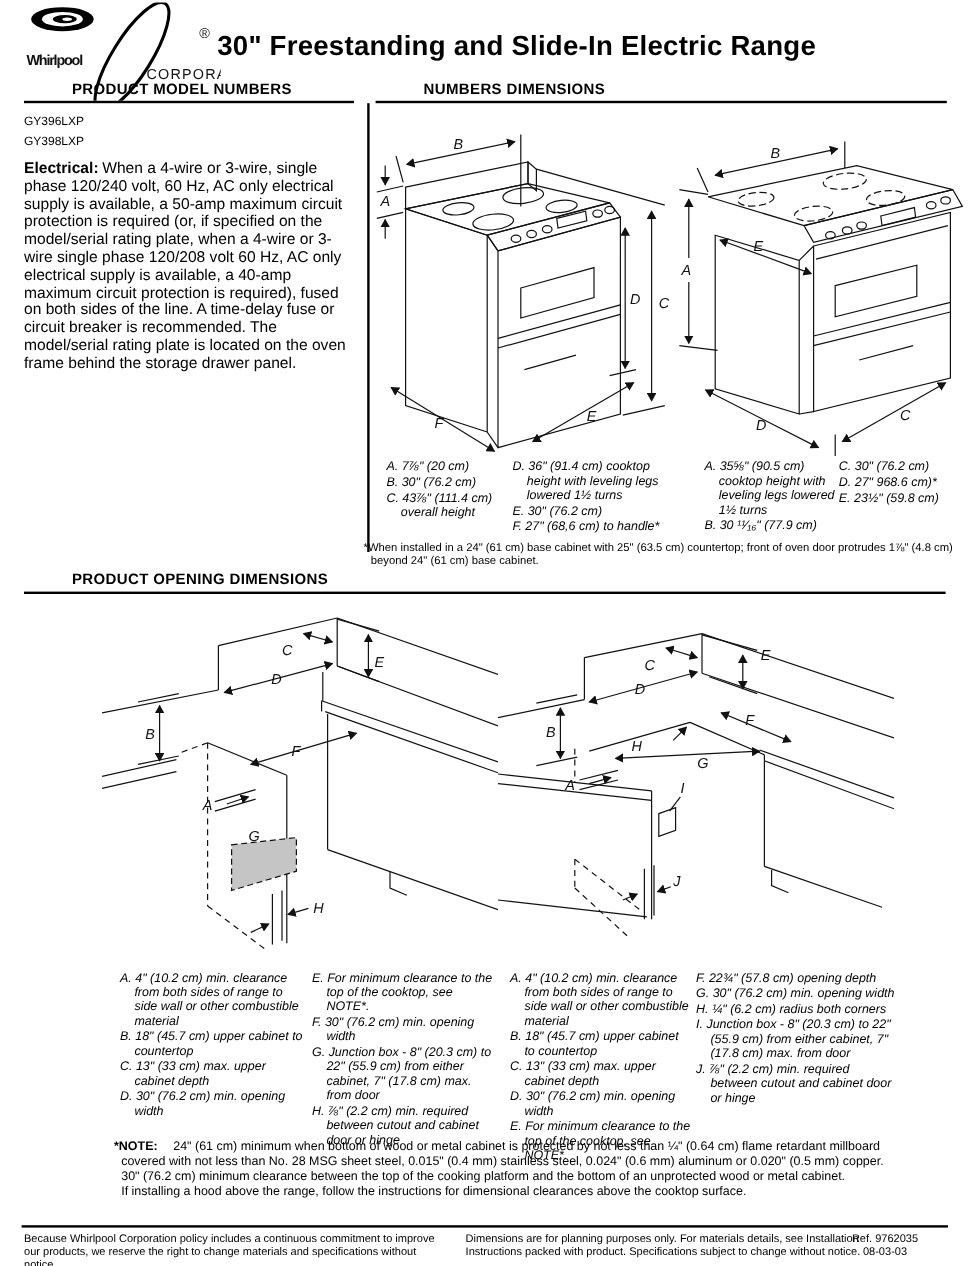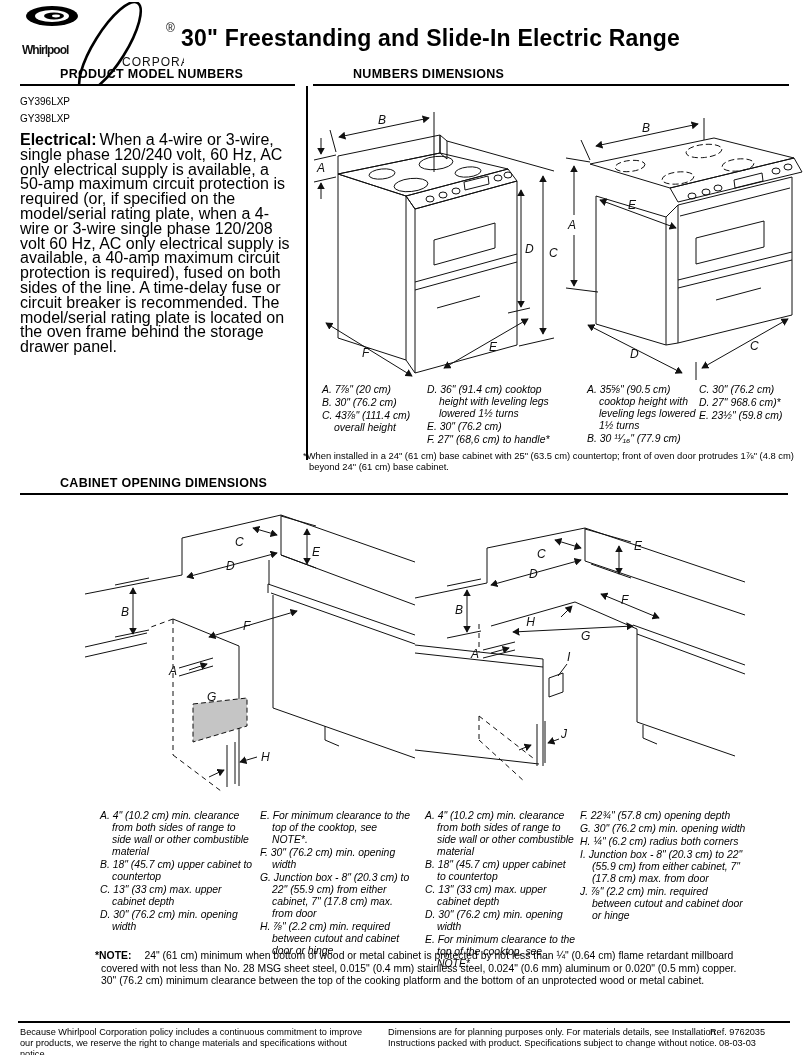--- a/index.html
+++ b/index.html
@@ -6,21 +6,21 @@
   body{
     width:808px;height:1055px;position:relative;background:#fff;color:#000;
     font-family:"Liberation Sans",sans-serif;overflow:hidden;
   }
   .abs{position:absolute;}
   .sechead{font-weight:bold;font-size:12.5px;letter-spacing:.3px;padding-left:40px;}
   .rule{background:#000;height:2px;}
   .vrule{background:#000;width:2px;}
   .title{font-size:23px;font-weight:bold;letter-spacing:.2px;white-space:nowrap;}
   .models{font-size:10px;line-height:17px;}
-  .body-par{font-size:16px;line-height:14.8px;}
+  .body-par{font-size:13px;line-height:14.8px;}
   .body-par b{margin-right:3px;}
   .dimlist{font-style:italic;font-size:10.4px;line-height:12px;}
   .dimlist div{padding-left:12px;text-indent:-12px;margin-bottom:1px;}
   .footnote{font-size:9.4px;line-height:11px;padding-left:6px;text-indent:-6px;}
   .note{font-size:10.4px;line-height:12.6px;}
   .note p{margin:0;padding-left:6px;}
   .note p.first{text-indent:-6px;}
   .note b{margin-right:13px;}
   .footer-text{font-size:9.2px;line-height:11px;}
   .ref{text-align:center;}
@@ -199,21 +199,21 @@
   <div>B. 30 ¹¹⁄₁₆" (77.9 cm)</div>
 </div>
 <div class="abs dimlist" style="left:699px;top:384px;width:105px">
   <div>C. 30" (76.2 cm)</div>
   <div>D. 27" 968.6 cm)*</div>
   <div>E. 23½" (59.8 cm)</div>
 </div>
 
 <div class="abs footnote" style="left:303px;top:450px;width:500px">*When installed in a 24" (61 cm) base cabinet with 25" (63.5 cm) countertop; front of oven door protrudes 1⅞" (4.8 cm) beyond 24" (61 cm) base cabinet.</div>
 
-<div class="abs sechead" style="left:20px;top:476px">CABINET OPENING DIMENSIONS</div>
+<div class="abs sechead" style="left:20px;top:476px">PRODUCT OPENING DIMENSIONS</div>
 <div class="abs rule" style="left:20px;top:493px;width:768px"></div>
 
 <svg class="abs" style="left:85px;top:498px" width="330" height="310" viewBox="0 0 330 310">
   <defs>
     <marker id="m3" viewBox="0 0 10 10" refX="8" refY="5" markerWidth="8" markerHeight="8" orient="auto-start-reverse" markerUnits="userSpaceOnUse">
         <path d="M0,0 L9,5 L0,10 z" fill="#111"></path>
       </marker>
   </defs>
   <g stroke="#111" stroke-width="1" fill="none">
 
@@ -376,20 +376,21 @@
   <div>F. 22¾" (57.8 cm) opening depth</div>
   <div>G. 30" (76.2 cm) min. opening width</div>
   <div>H. ¼" (6.2 cm) radius both corners</div>
   <div>I. Junction box - 8" (20.3 cm) to 22" (55.9 cm) from either cabinet, 7" (17.8 cm) max. from door</div>
   <div>J. ⅞" (2.2 cm) min. required between cutout and cabinet door or hinge</div>
 </div>
 
 <div class="abs note" style="left:95px;top:950px;width:668px">
   <p class="first"><b>*NOTE:</b><span>24" (61 cm) minimum when bottom of wood or metal cabinet is protected by not less than ¼" (0.64 cm) flame retardant millboard covered with not less than No. 28 MSG sheet steel, 0.015" (0.4 mm) stainless steel, 0.024" (0.6 mm) aluminum or 0.020" (0.5 mm) copper.</span></p>
   <p>30" (76.2 cm) minimum clearance between the top of the cooking platform and the bottom of an unprotected wood or metal cabinet.</p>
+  <p>If installing a hood above the range, follow the instructions for dimensional clearances above the cooktop surface.</p>
 </div>
 
 <div class="abs rule" style="left:18px;top:1021px;width:772px;height:1.5px"></div>
 <div class="abs footer-text" style="left:20px;top:1027px;width:355px">Because Whirlpool Corporation policy includes a continuous commitment to improve our products, we reserve the right to change materials and specifications without notice.</div>
 <div class="abs footer-text" style="left:388px;top:1027px;width:330px">Dimensions are for planning purposes only.  For materials details, see Installation Instructions packed with product.  Specifications subject to change without notice.</div>
 <div class="abs footer-text ref" style="left:685px;top:1027px;width:105px">
   <div>Ref. 9762035</div>
   <div>08-03-03</div>
 </div>
 

